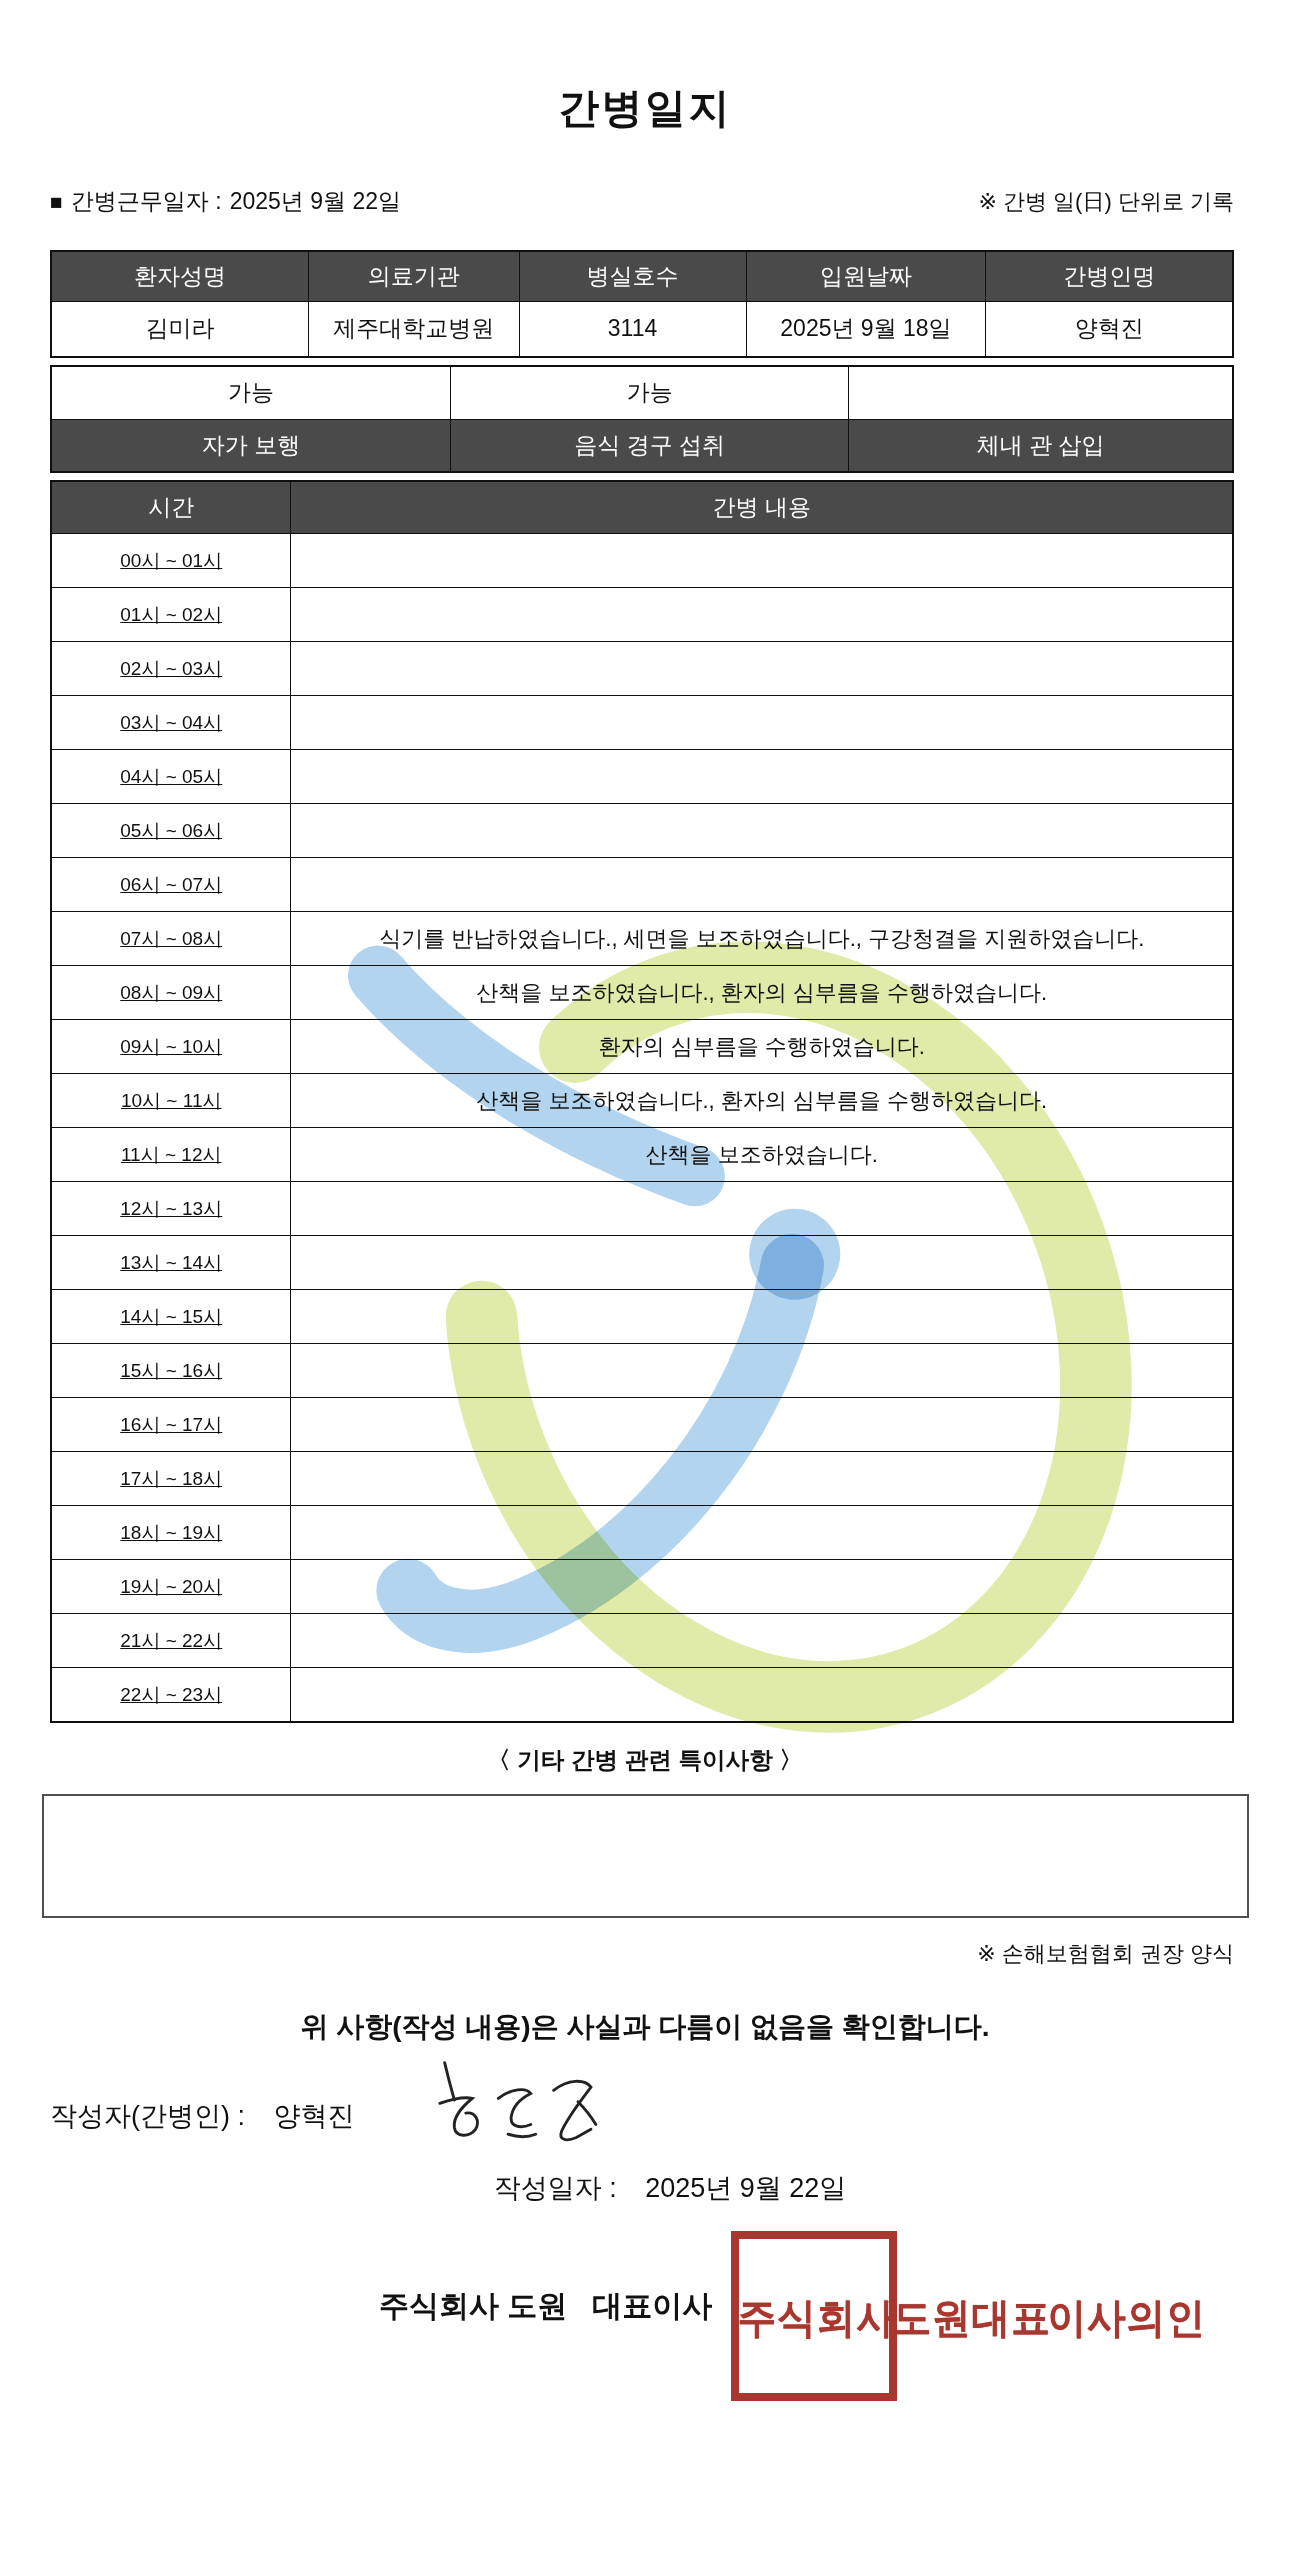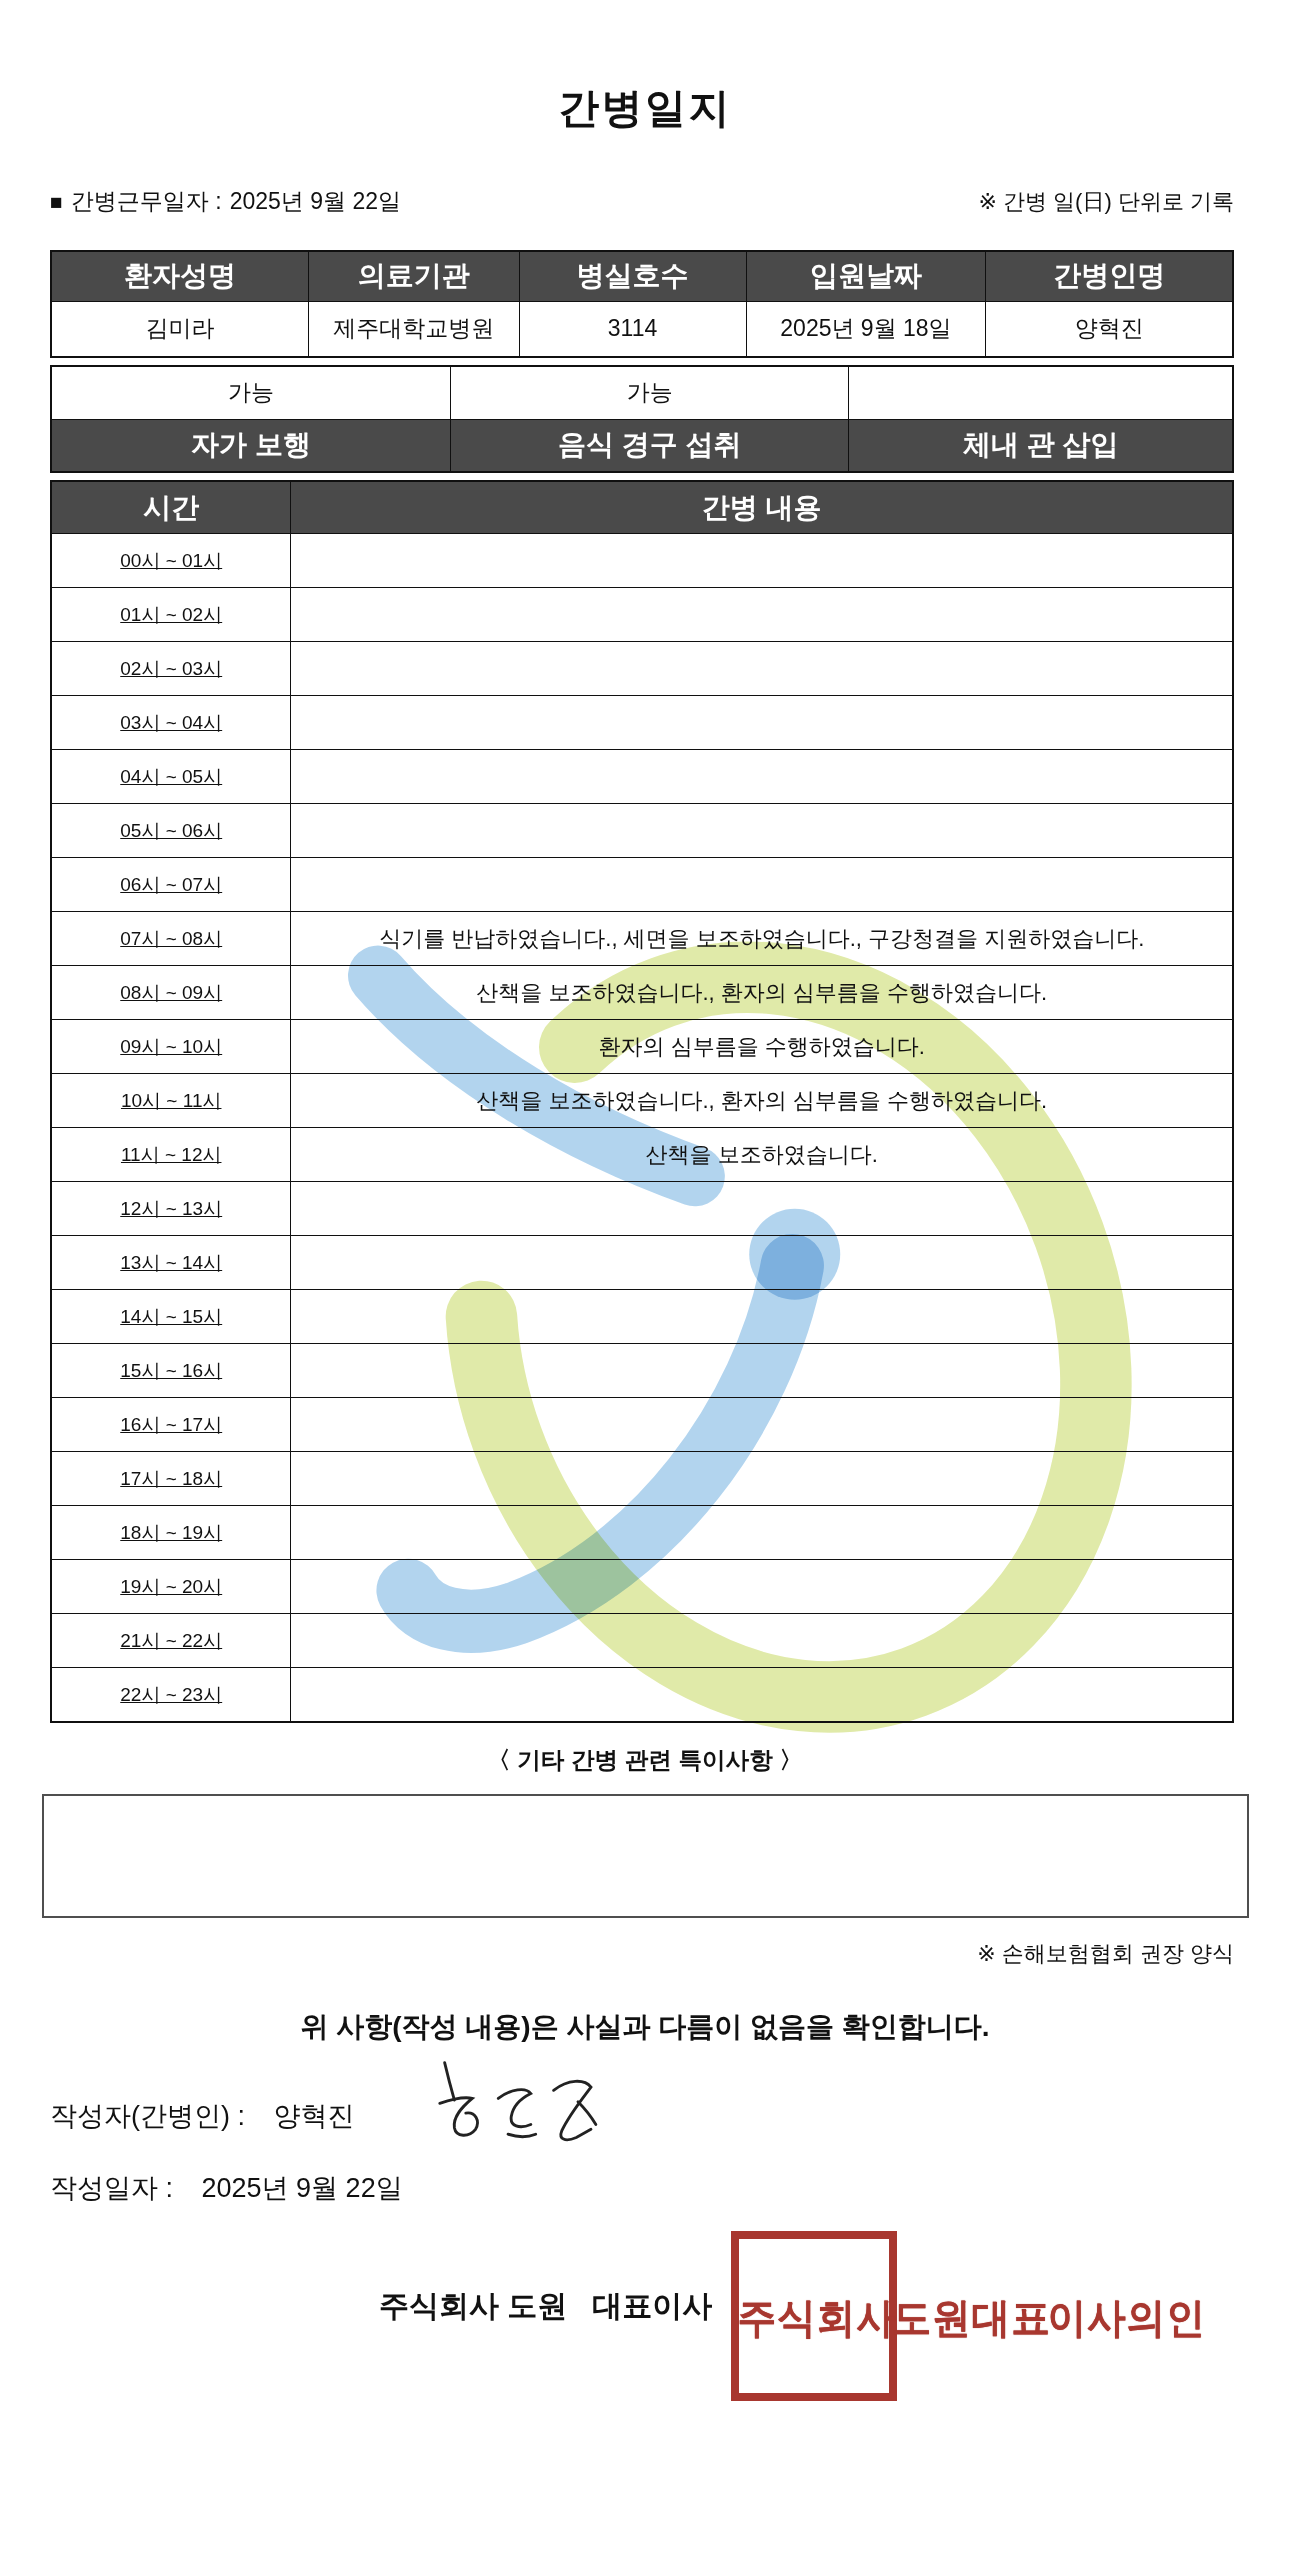--- a/index.html
+++ b/index.html
@@ -11,34 +11,34 @@
   .title{margin:81px 0 0 0;text-align:center;font-size:41px;font-weight:bold;letter-spacing:2.4px;}
   .info-row{margin:50px 56px 0 50px;display:flex;justify-content:space-between;align-items:flex-end;font-size:23px;}
   .info-left{display:flex;align-items:center;gap:8.1px;}
   .bullet{font-size:21px;line-height:21px;}
   .unit-note{font-size:22px;}
   .tables{margin:32.5px 56px 0 50px;position:relative;z-index:2;}
   table{border-collapse:collapse;width:100%;table-layout:fixed;background:transparent;}
   table.t1{border:2.4px solid #101010;}
   table.t2,table.t3{border:2.4px solid #101010;margin-top:7.3px;}
   td{border:1.6px solid #101010;text-align:center;font-size:23px;background:transparent;}
-  td.hd{background:#4a4a4a;color:#ffffff;font-weight:bold;font-size:28px;}
+  td.hd{background:#4a4a4a;color:#ffffff;font-weight:normal;font-size:23px;}
   .t1 td.hd{height:47px;}
   .t1 td.val{height:52px;}
   .t2 td.hd{height:49px;}
   .t2 td.val{height:50px;}
   .t3 td.hd{height:49px;}
   .t3 td.time{height:51px;font-size:19px;text-decoration:underline;}
   .t3 td.content{text-align:center;padding:0 13px;font-size:22px;}
   .notes-heading{margin-top:21px;text-align:center;font-size:23.6px;font-weight:bold;}
   .notes-box{margin:18px auto 0 auto;width:1203px;height:120px;border:2.4px solid #4f4f4f;position:relative;z-index:2;}
   .form-note{margin:21px 56px 0 0;text-align:right;font-size:22px;}
   .confirmation{margin-top:39px;text-align:center;font-size:28px;font-weight:bold;}
   .writer-row{margin:52px 0 0 50px;font-size:27px;position:relative;}
-  .date-row{margin:36px 0 0 50px;font-size:27px;}
+  .date-row{margin:36px 0 0 50px;font-size:27px;text-align:center;}
   .writer-label,.date-label{letter-spacing:0px;}
   .writer-name,.date-value{margin-left:21px;}
   .signature{position:absolute;left:380px;top:-42px;width:187px;height:106px;}
   .company-row{position:relative;height:195px;margin-top:4.9px;z-index:2;}
   .company-text{position:absolute;left:379px;top:75px;font-size:30px;font-weight:bold;white-space:pre;}
   .stamp{
     position:absolute;left:731px;top:8.1px;width:150px;height:150px;
     border:8.1px solid #a8372f;padding:4.1px 0 0 0;
     display:flex;flex-direction:row;justify-content:space-around;align-items:center;margin-top:12px;
   }

